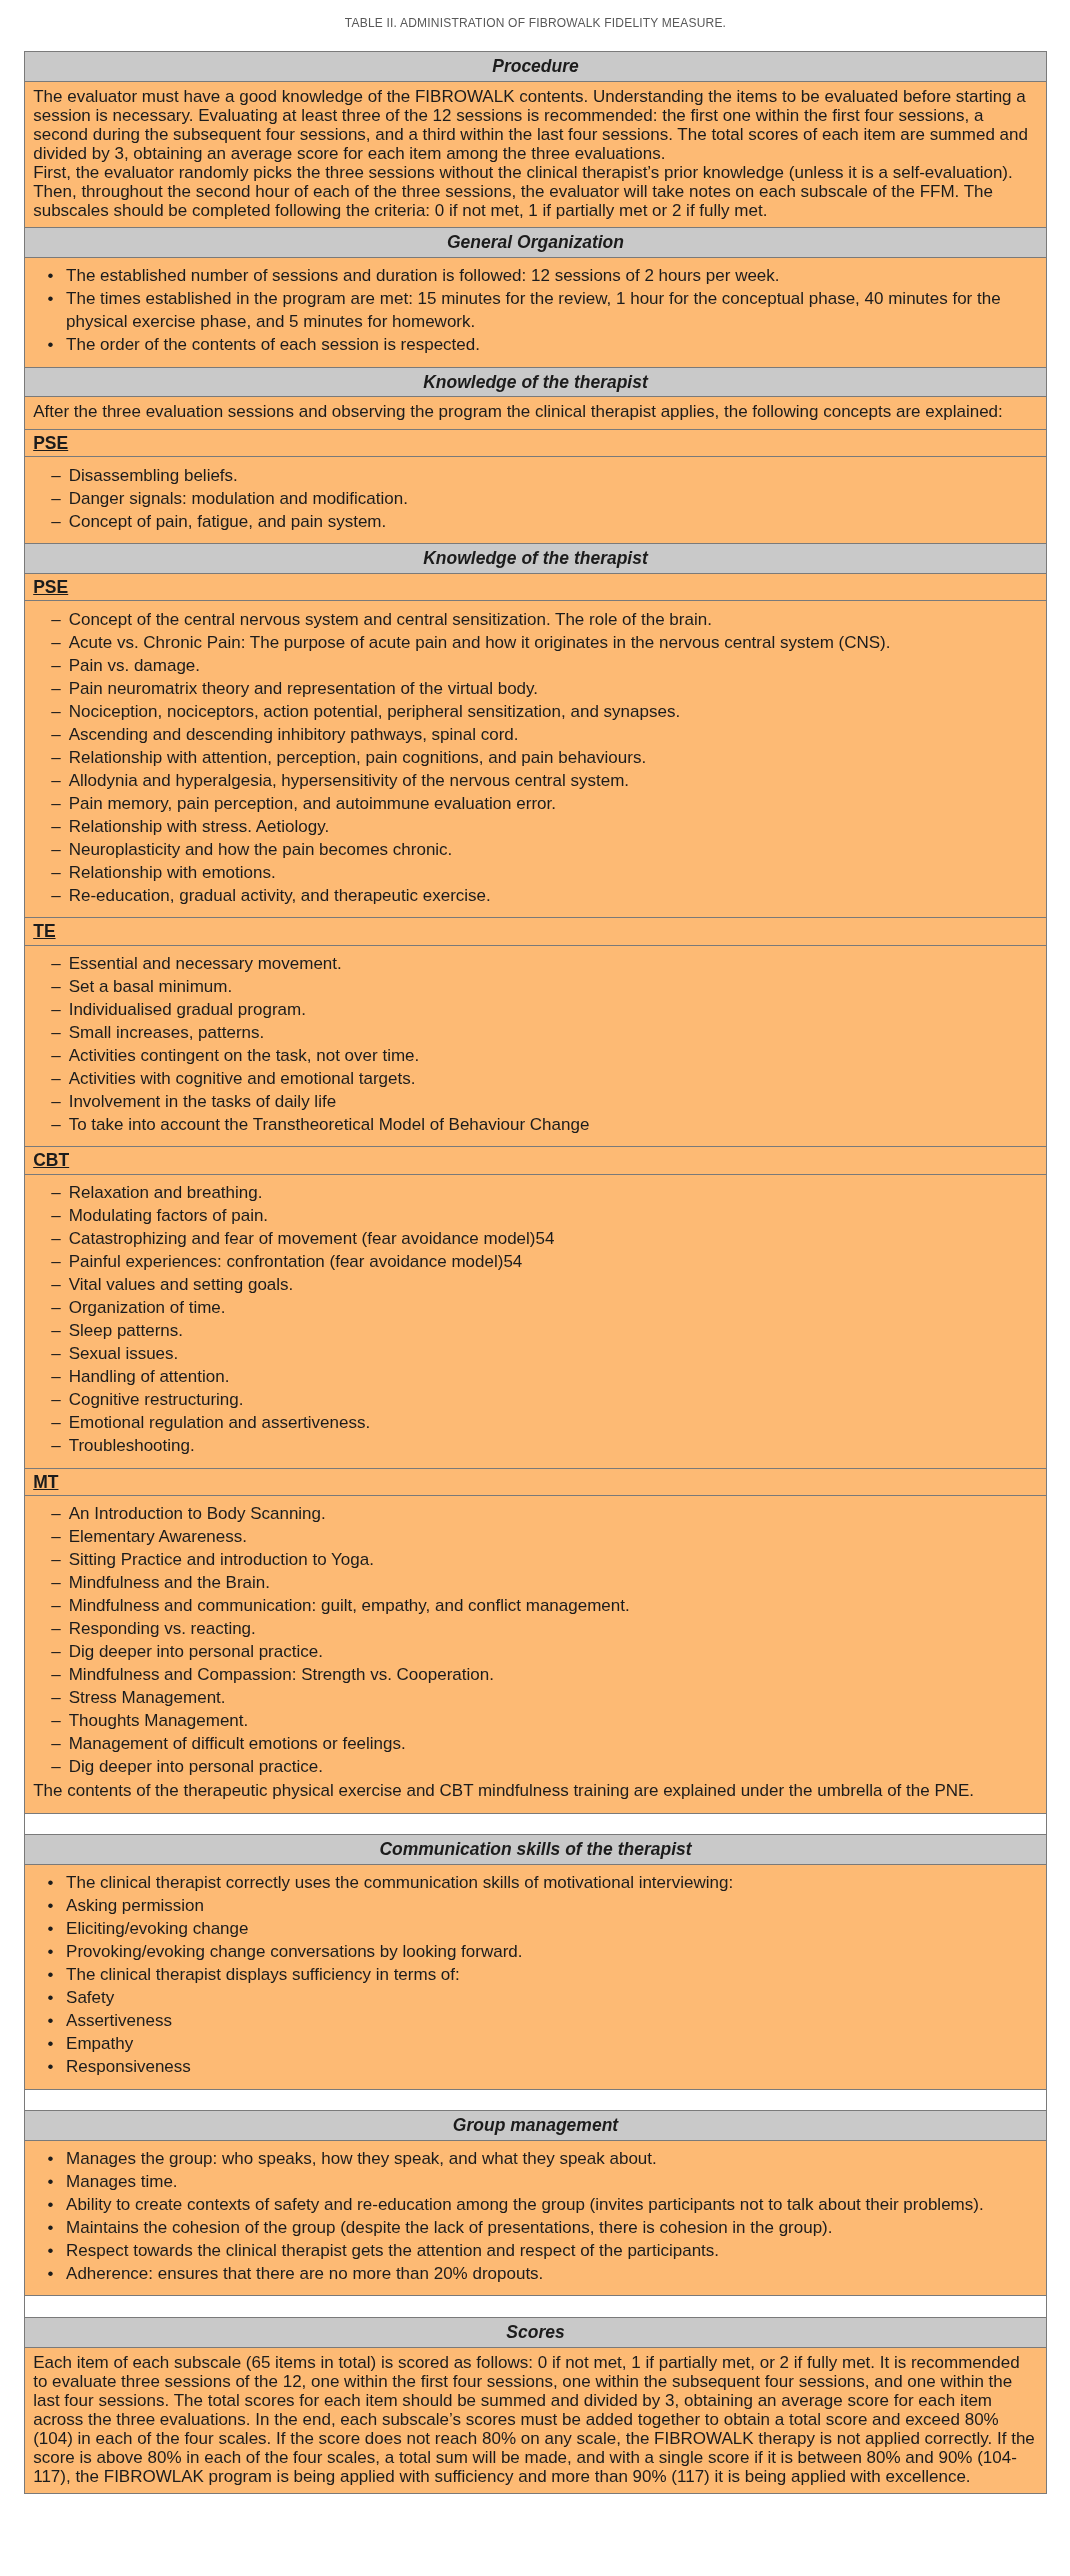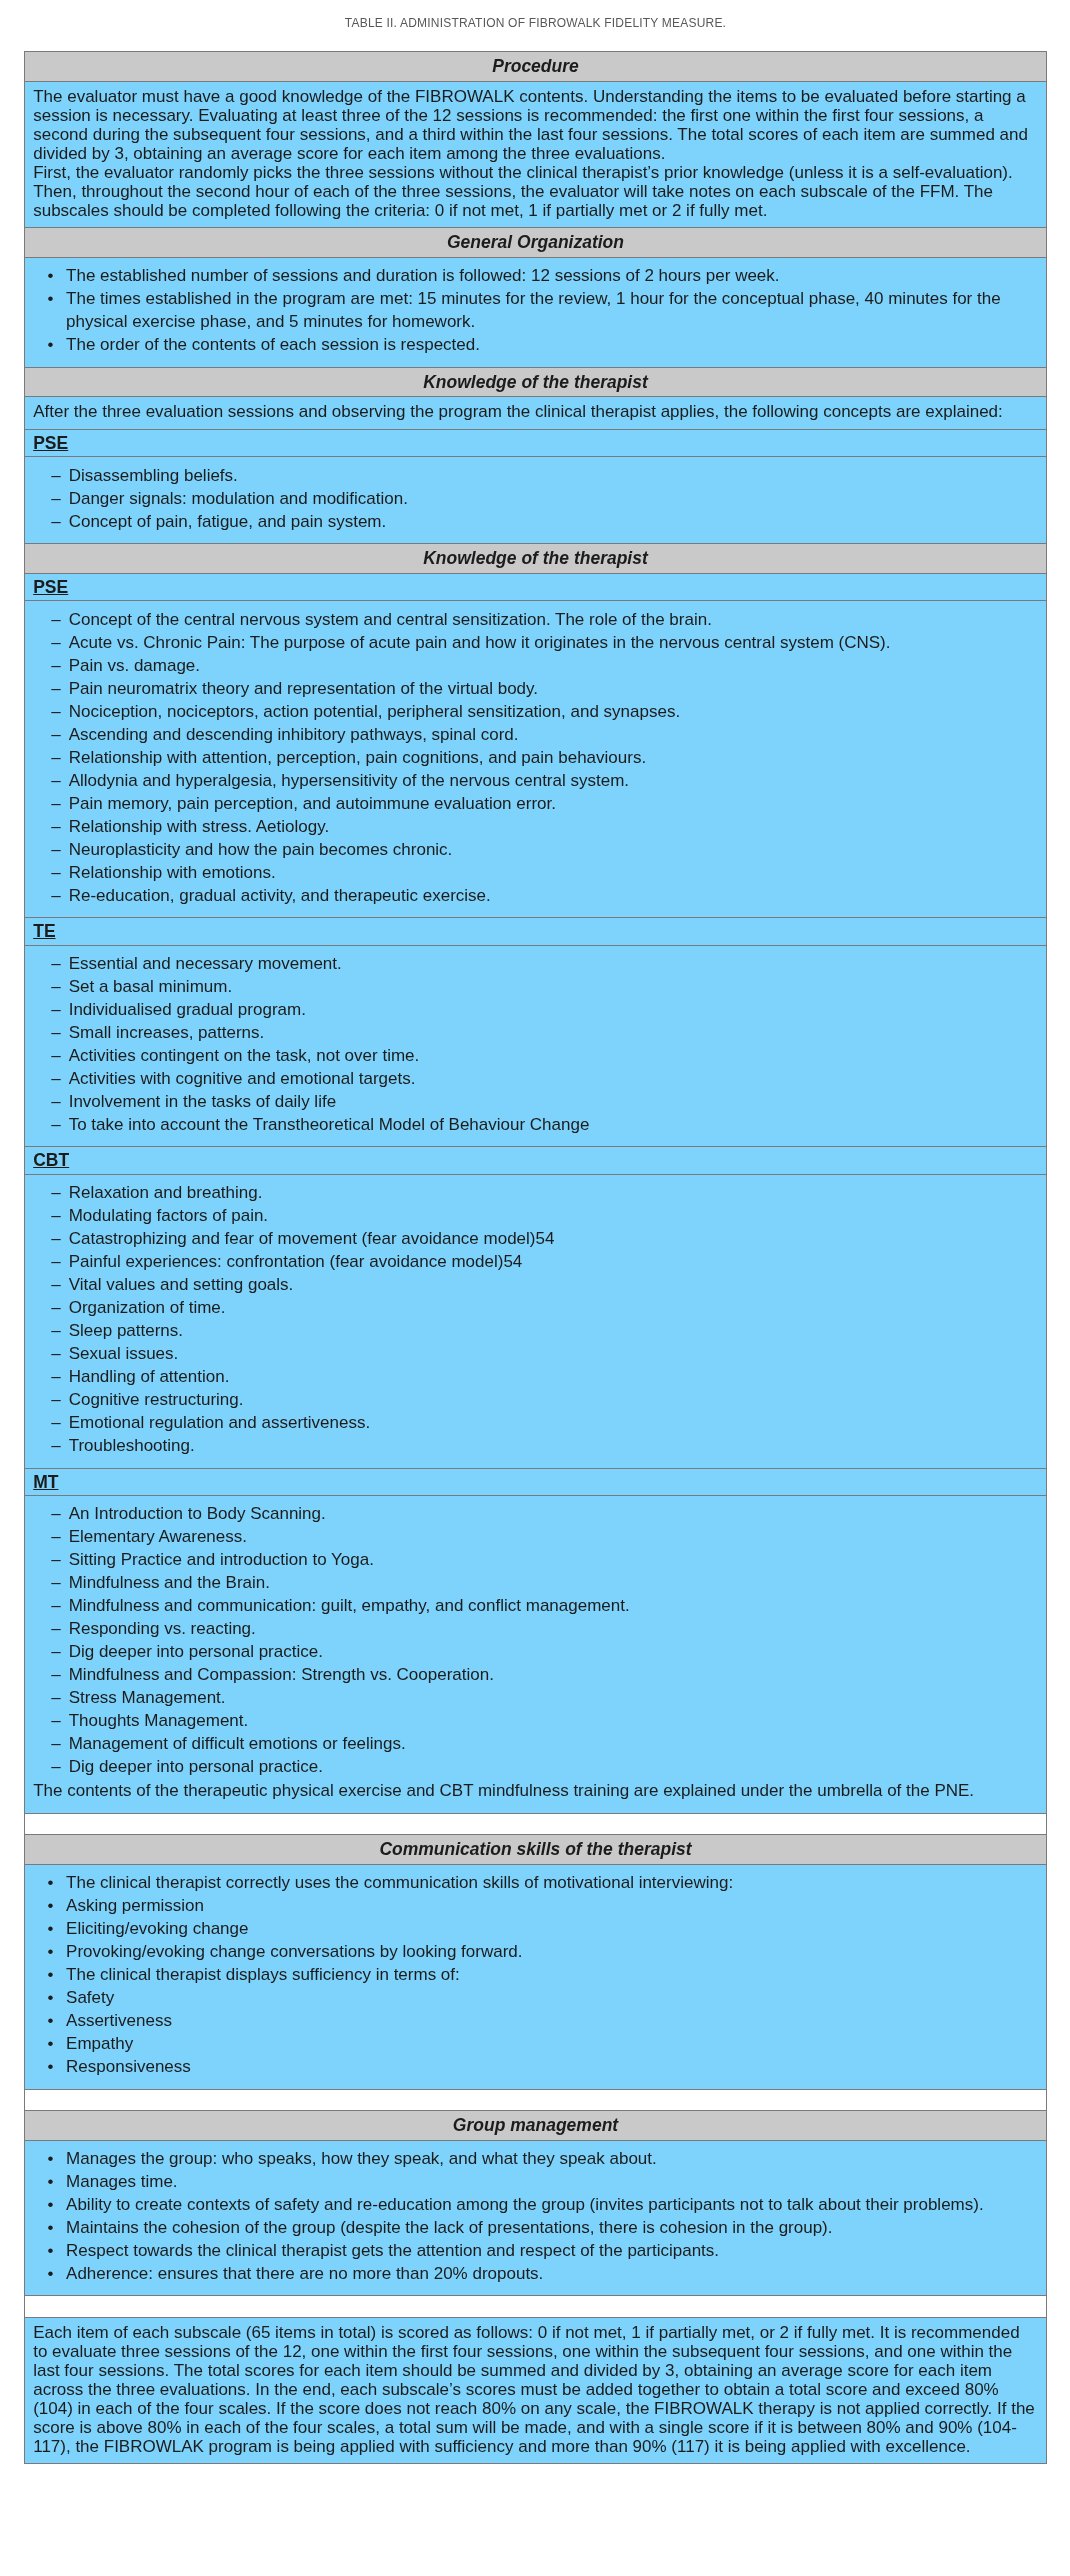--- a/index.html
+++ b/index.html
@@ -26,21 +26,21 @@
   }
   .caption {
     text-align: center;
     font-size: 12px;
     letter-spacing: 0.2px;
     color: var(--caption);
     margin: 3.1px 0 20.6px;
   }
   .ftable {
     border: 1.5px solid var(--border);
-    background: #7dd3fc;
+    background: #fdba74;
     margin-top: 8px;
   }
   .row { border-top: 1px solid var(--border); }
   .row:first-child { border-top: 0; }
 
   .row.header {
     background: var(--header-bg);
     text-align: center;
     font-weight: bold;
     font-style: italic;
@@ -382,18 +382,19 @@
         <div class="li">
           <span class="marker">•</span>
           <span class="txt">Respect towards the clinical therapist gets the attention and respect of the participants.</span>
         </div>
         <div class="li">
           <span class="marker">•</span>
           <span class="txt">Adherence: ensures that there are no more than 20% dropouts.</span>
         </div>
       </div>
       <div class="row spacer"></div>
+      <div class="row header">Scores</div>
       <div class="row text">
         <div class="para">Each item of each subscale (65 items in total) is scored as follows: 0 if not met, 1 if partially met, or 2 if fully met. It is recommended to evaluate three sessions of the 12, one within the first four sessions, one within the subsequent four sessions, and one within the last four sessions. The total scores for each item should be summed and divided by 3, obtaining an average score for each item across the three evaluations. In the end, each subscale’s scores must be added together to obtain a total score and exceed 80% (104) in each of the four scales. If the score does not reach 80% on any scale, the FIBROWALK therapy is not applied correctly. If the score is above 80% in each of the four scales, a total sum will be made, and with a single score if it is between 80% and 90% (104-117), the FIBROWLAK program is being applied with sufficiency and more than 90% (117) it is being applied with excellence.</div>
       </div>
     </div>
 </div>
 
 
 </body></html>

